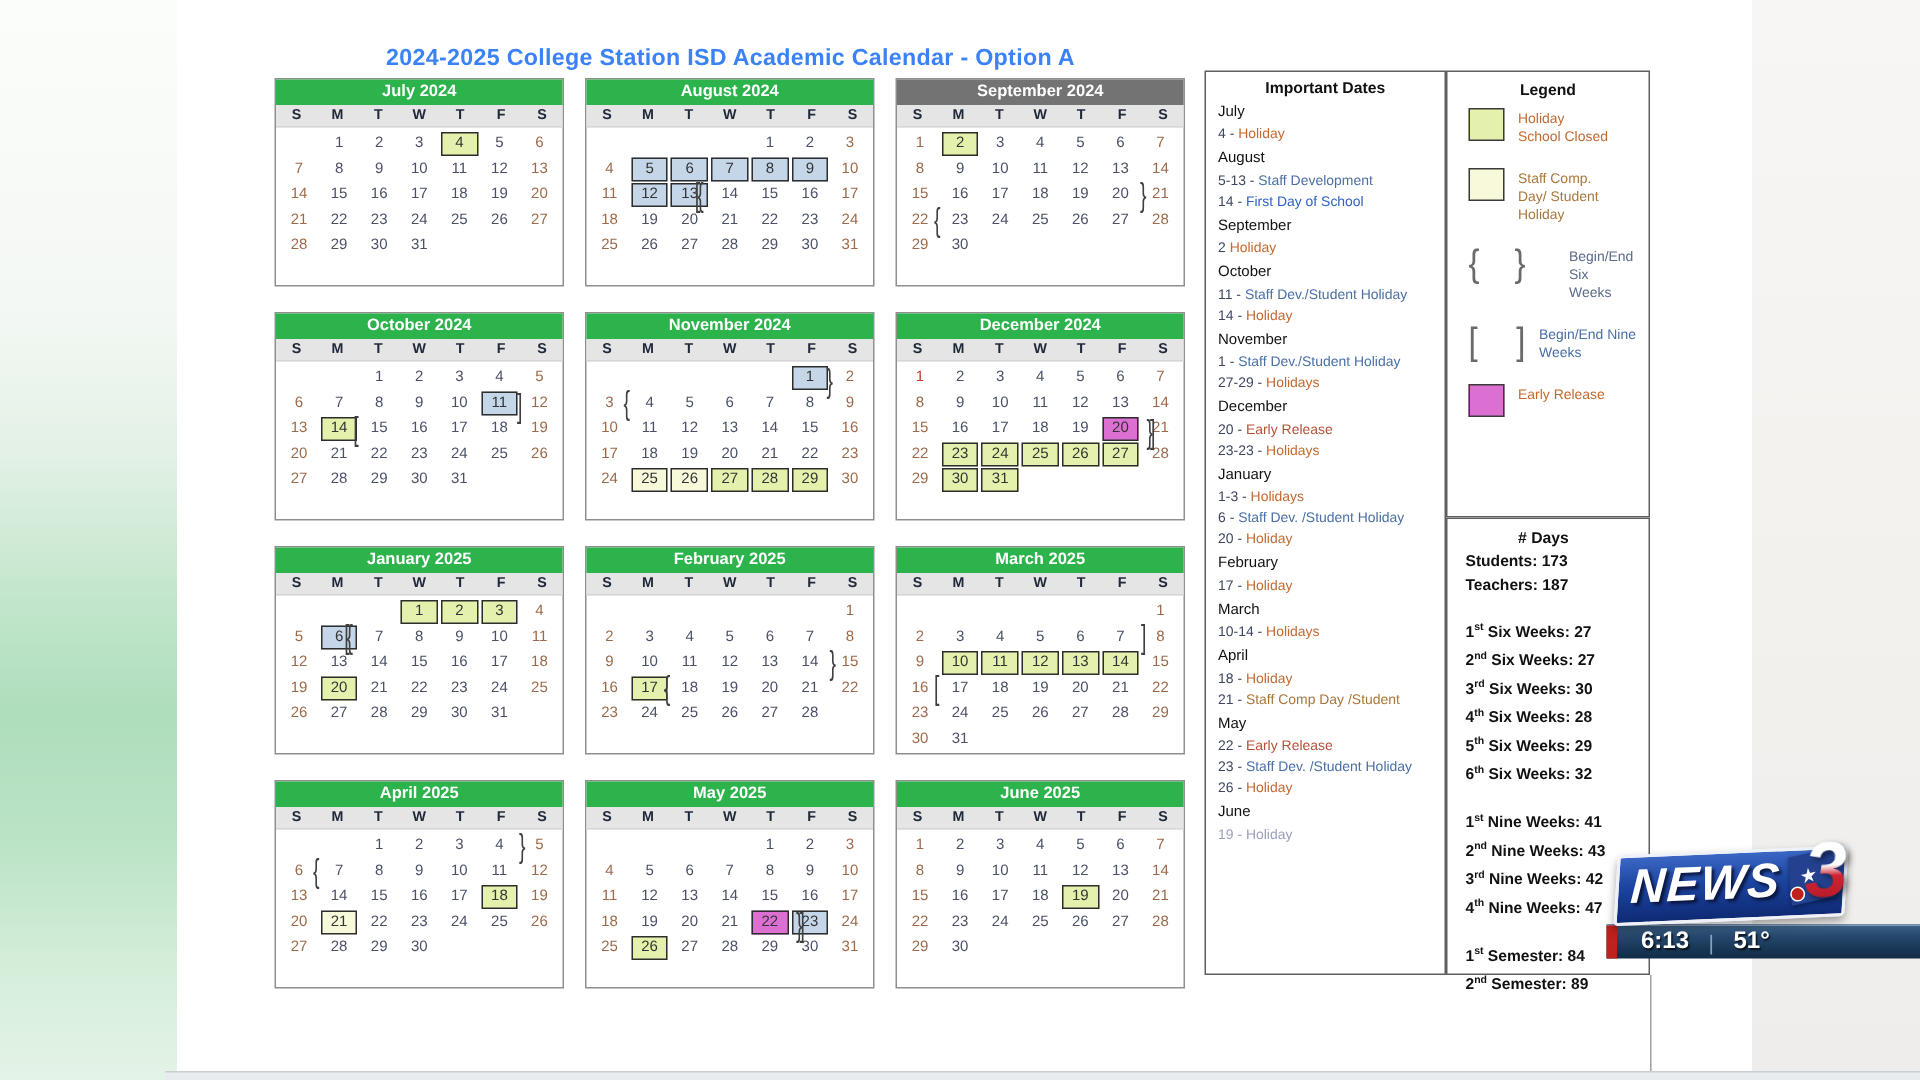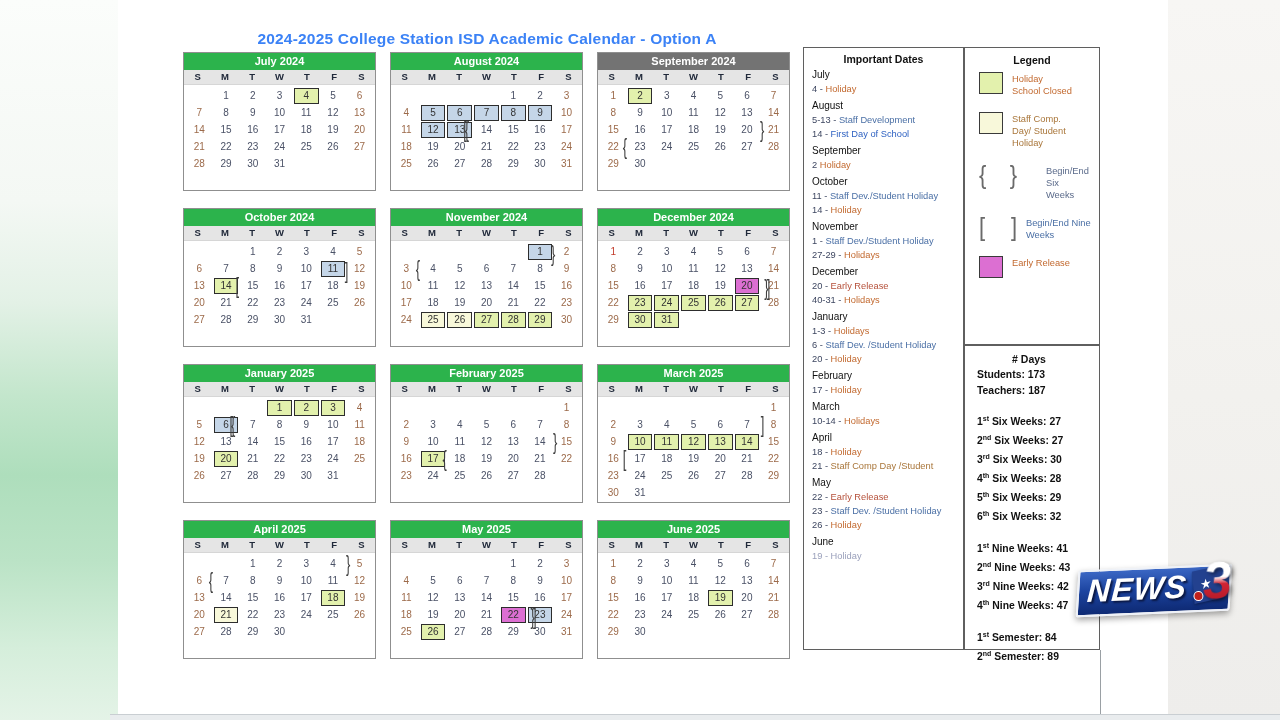--- a/index.html
+++ b/index.html
@@ -667,21 +667,21 @@
         <div class="imp-month">September</div>
         <div class="imp-item"><span class="num">2 </span><span class="lab" style="color: rgb(194, 105, 47);">Holiday</span></div>
         <div class="imp-month">October</div>
         <div class="imp-item"><span class="num">11 - </span><span class="lab" style="color: rgb(74, 111, 165);">Staff Dev./Student Holiday</span></div>
         <div class="imp-item"><span class="num">14 - </span><span class="lab" style="color: rgb(194, 105, 47);">Holiday</span></div>
         <div class="imp-month">November</div>
         <div class="imp-item"><span class="num">1 - </span><span class="lab" style="color: rgb(74, 111, 165);">Staff Dev./Student Holiday</span></div>
         <div class="imp-item"><span class="num">27-29 - </span><span class="lab" style="color: rgb(194, 105, 47);">Holidays</span></div>
         <div class="imp-month">December</div>
         <div class="imp-item"><span class="num">20 - </span><span class="lab" style="color: rgb(181, 80, 58);">Early Release</span></div>
-        <div class="imp-item"><span class="num">40-31 - </span><span class="lab" style="color: rgb(194, 105, 47);">Holidays</span></div>
+        <div class="imp-item"><span class="num">23-23 - </span><span class="lab" style="color: rgb(194, 105, 47);">Holidays</span></div>
         <div class="imp-month">January</div>
         <div class="imp-item"><span class="num">1-3 - </span><span class="lab" style="color: rgb(194, 105, 47);">Holidays</span></div>
         <div class="imp-item"><span class="num">6 - </span><span class="lab" style="color: rgb(74, 111, 165);">Staff Dev. /Student Holiday</span></div>
         <div class="imp-item"><span class="num">20 - </span><span class="lab" style="color: rgb(194, 105, 47);">Holiday</span></div>
         <div class="imp-month">February</div>
         <div class="imp-item"><span class="num">17 - </span><span class="lab" style="color: rgb(194, 105, 47);">Holiday</span></div>
         <div class="imp-month">March</div>
         <div class="imp-item"><span class="num">10-14 - </span><span class="lab" style="color: rgb(194, 105, 47);">Holidays</span></div>
         <div class="imp-month">April</div>
         <div class="imp-item"><span class="num">18 - </span><span class="lab" style="color: rgb(194, 105, 47);">Holiday</span></div>
@@ -773,16 +773,22 @@
   <div class="news-logo">
     <span class="word">NEWS</span>
     <span class="three-wrap">
       <span class="three-flag">
           <span class="star">★</span>
         </span>
       <span class="flag-dot"></span>
       <span class="three">3</span>
     </span>
   </div>
+  <div class="news-bar">
+    <span class="red-accent"></span>
+    <span class="news-time">6:13</span>
+    <span class="news-div">|</span>
+    <span class="news-temp">51°</span>
+  </div>
 
   <div class="v-line"></div>
   <div class="bottom-band"></div>
 </div>
 
 </body></html>

